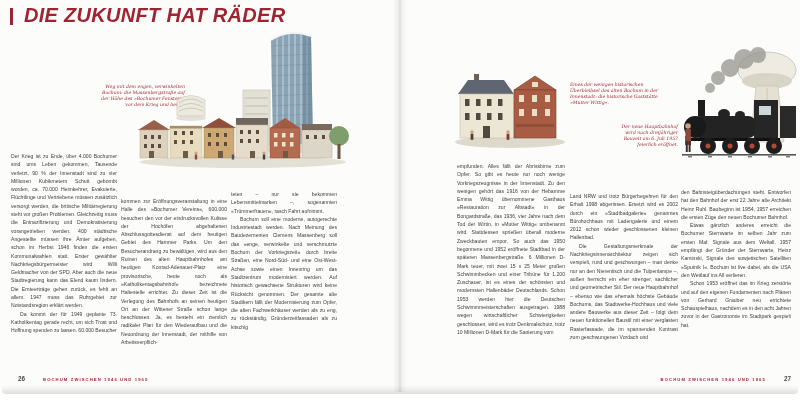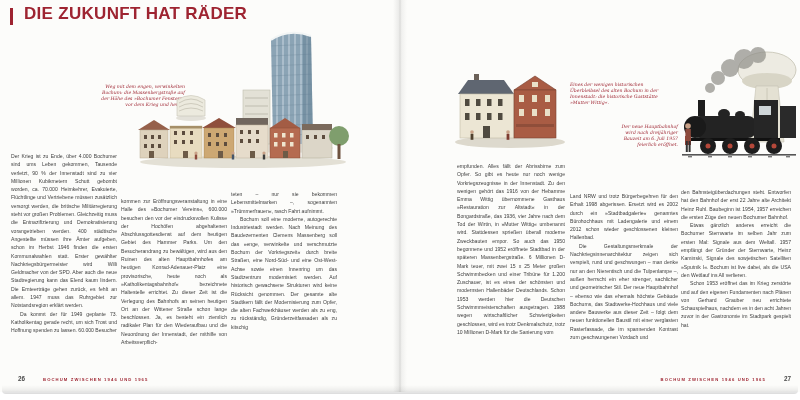--- a/index.html
+++ b/index.html
@@ -19,21 +19,21 @@
     background:linear-gradient(90deg,rgba(0,0,0,0) 0%,rgba(90,90,90,.10) 40%,rgba(90,90,90,.20) 50%,rgba(90,90,90,.07) 62%,rgba(0,0,0,0) 100%);
   }
   .bottom-edge{
     position:absolute;left:2px;top:385px;width:796px;height:9px;
     background:linear-gradient(180deg,rgba(0,0,0,0) 0%,rgba(0,0,0,.05) 55%,rgba(0,0,0,.14) 100%);
     border-radius:0 0 4px 4px;
   }
   .title-rule{position:absolute;left:10px;top:8px;width:2.5px;height:17px;background:var(--accent-red);}
   .page-title{
     position:absolute;left:24px;top:4px;
-    font-size:17px;font-weight:600;letter-spacing:.3px;color:var(--accent-red);white-space:nowrap;
+    font-size:20px;font-weight:600;letter-spacing:.3px;color:var(--accent-red);white-space:nowrap;font-style:italic;
   }
   .col{
     position:absolute;width:106px;
     font-size:5.1px;line-height:8.3px;color:var(--body-text);
     text-align:justify;hyphens:auto;-webkit-hyphens:auto;
   }
   .col p{margin:0;}
   .col p.indent{text-indent:9px;}
   .caption{
     position:absolute;

